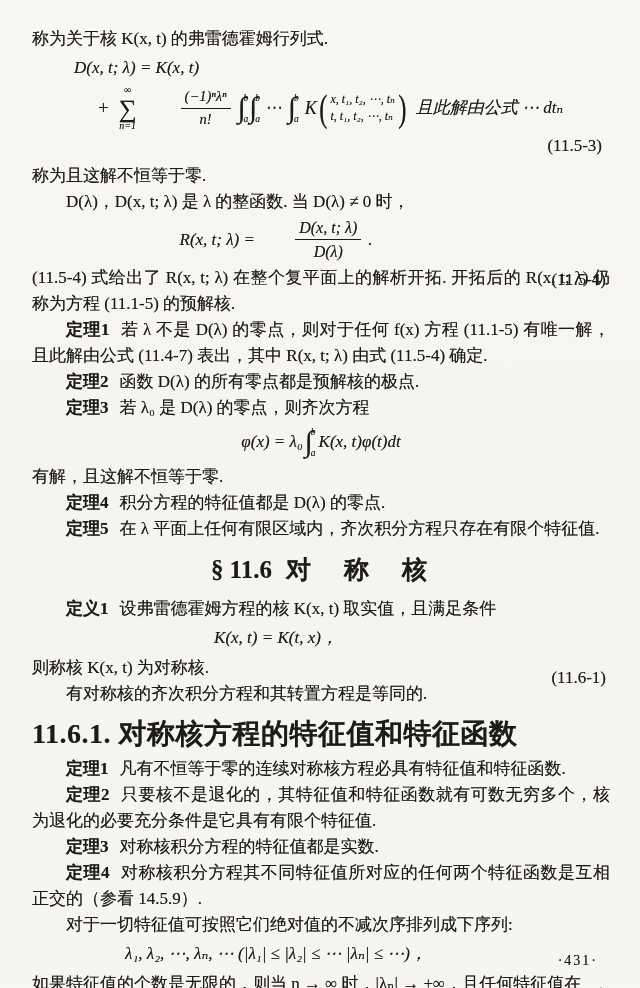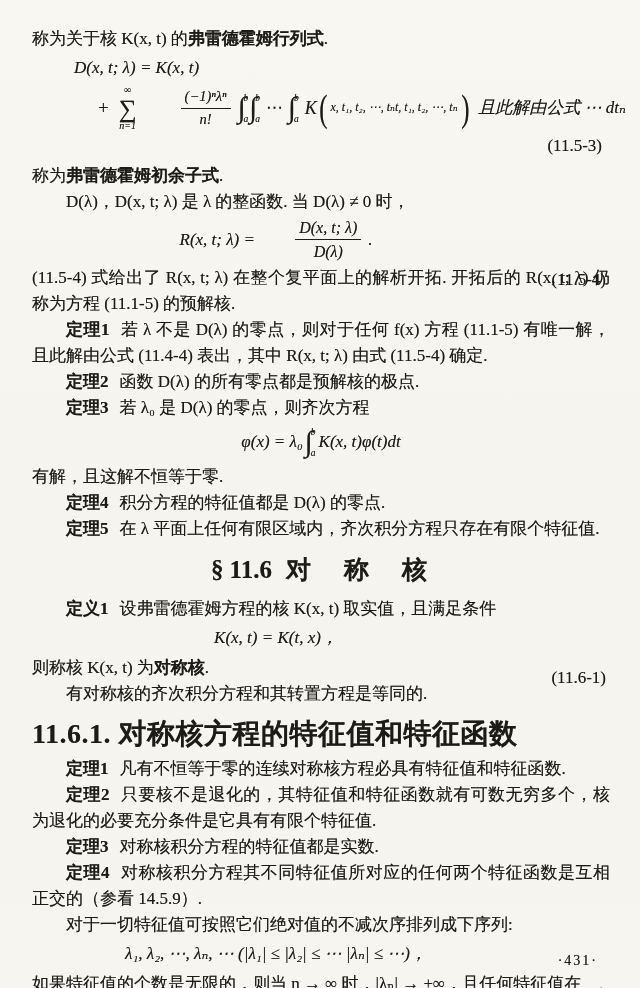--- a/index.html
+++ b/index.html
@@ -12,21 +12,21 @@
     color:#1d1b17;
     font-family:"Liberation Serif","DejaVu Serif",serif;
     font-size:17px;
     line-height:26px;
     overflow:hidden;
     text-shadow:0 0 0.5px rgba(20,18,14,0.55);
   }
   .para{margin:0;text-align:justify;text-indent:2em;}
   .para.noindent{text-indent:0;}
   .lead{font-weight:bold;margin-right:0.65em;}
-  b{font-weight:bold;}
+  b{font-weight:normal;}
 
   
   .eq{position:relative;margin:3px 0 4px;font-style:italic;}
   .eq .eq-num{font-style:normal;}
   .eq-row{display:flex;justify-content:center;align-items:center;padding-right:90px;}
   .eq-num-abs{position:absolute;right:4px;top:50%;transform:translateY(-50%);font-style:normal;margin-top:40px;}
 
   .eq-l1{padding-left:42px;}
   .eq-l2{display:flex;align-items:center;padding-left:66px;margin-top:4px;white-space:nowrap;}
   .eq-num-line{text-align:right;padding-right:8px;margin-top:2px;}
@@ -42,21 +42,21 @@
   .frac .den{padding-top:2px;}
   .frac-lg{font-size:16px;}
 
   .int{display:inline-flex;align-items:flex-start;}
   .isign{font-size:29px;line-height:30px;font-style:normal;}
   .ilims{display:inline-flex;flex-direction:column;justify-content:space-between;height:30px;font-size:9.5px;line-height:1;padding-top:2px;margin-left:-2px;margin-right:1px;}
   .cd{margin:0 5px;font-style:normal;}
 
   .kern{margin-left:5px;font-size:18px;}
   .bigp{font-size:38px;font-weight:300;line-height:1;font-style:normal;transform:scaleX(0.65);}
-  .mat{display:inline-flex;flex-direction:row;font-size:12px;line-height:1.45;padding:0 1px;text-align:left;}
+  .mat{display:inline-flex;flex-direction:column;font-size:12px;line-height:1.45;padding:0 1px;text-align:left;}
   .diff{margin-left:7px;}
 
   .section-head{display:flex;justify-content:center;align-items:baseline;gap:14px;font-weight:bold;font-size:25px;line-height:30px;margin:13px 0 11px;font-family:"Liberation Serif","DejaVu Serif",serif;}
   .section-head .sec-title{letter-spacing:4px;}
   .subsection-head{font-weight:bold;font-size:28px;line-height:26px;margin:14px 0 9px;letter-spacing:0.5px;}
 
   .page-num{position:absolute;right:42px;bottom:14px;font-size:14px;letter-spacing:2px;}
 </style>
 </head>
 <body>
@@ -105,39 +105,39 @@
       <span class="mat">
         <span>x, t₁, t₂, ⋯, tₙ</span>
         <span>t, t₁, t₂, ⋯, tₙ</span>
       </span>
       <span class="bigp">)</span>
       <span class="diff">且此解由公式 ⋯ dtₙ</span>
     </div>
     <div class="eq-num eq-num-line">(11.5-3)</div>
   </div>
 
-  <p class="para noindent"><span>称为</span><b>弗雷德霍姆初余子式</b><span>.</span></p>
+  <p class="para noindent"><span>称为</span><b>且这解不恒等于零</b><span>.</span></p>
 
   <p class="para">D(λ)，D(x, t; λ) 是 λ 的整函数. 当 D(λ) ≠ 0 时，</p>
 
   <div class="eq">
     <div class="eq-row">
       <span>R(x, t; λ) =</span>&nbsp;
       <span class="frac frac-lg">
         <span class="num">D(x, t; λ)</span>
         <span class="den">D(λ)</span>
       </span>
       <span>.</span>
     </div>
     <span class="eq-num-abs">(11.5-4)</span>
   </div>
 
   <p class="para noindent">(11.5-4) 式给出了 R(x, t; λ) 在整个复平面上的解析开拓. 开拓后的 R(x, t; λ) 仍称为方程 (11.1-5) 的预解核.</p>
 
-  <p class="para"><span class="lead">定理1</span><span>若 λ 不是 D(λ) 的零点，则对于任何 f(x) 方程 (11.1-5) 有唯一解，且此解由公式 (11.4-4) 表出，其中 R(x, t; λ) 由式 (11.5-4) 确定.</span></p>
+  <p class="para"><span class="lead">定理1</span><span>若 λ 不是 D(λ) 的零点，则对于任何 f(x) 方程 (11.1-5) 有唯一解，且此解由公式 (11.4-7) 表出，其中 R(x, t; λ) 由式 (11.5-4) 确定.</span></p>
 
   <p class="para"><span class="lead">定理2</span><span>函数 D(λ) 的所有零点都是预解核的极点.</span></p>
 
   <p class="para"><span class="lead">定理3</span><span>若 λ₀ 是 D(λ) 的零点，则齐次方程</span></p>
 
   <div class="eq" style="margin:5px 0 6px;">
     <div class="eq-row" style="padding-right:0;">
       <span>φ(x) = λ₀</span>
       <span class="int" style="margin:0 2px;">
           <span class="isign">∫</span>

